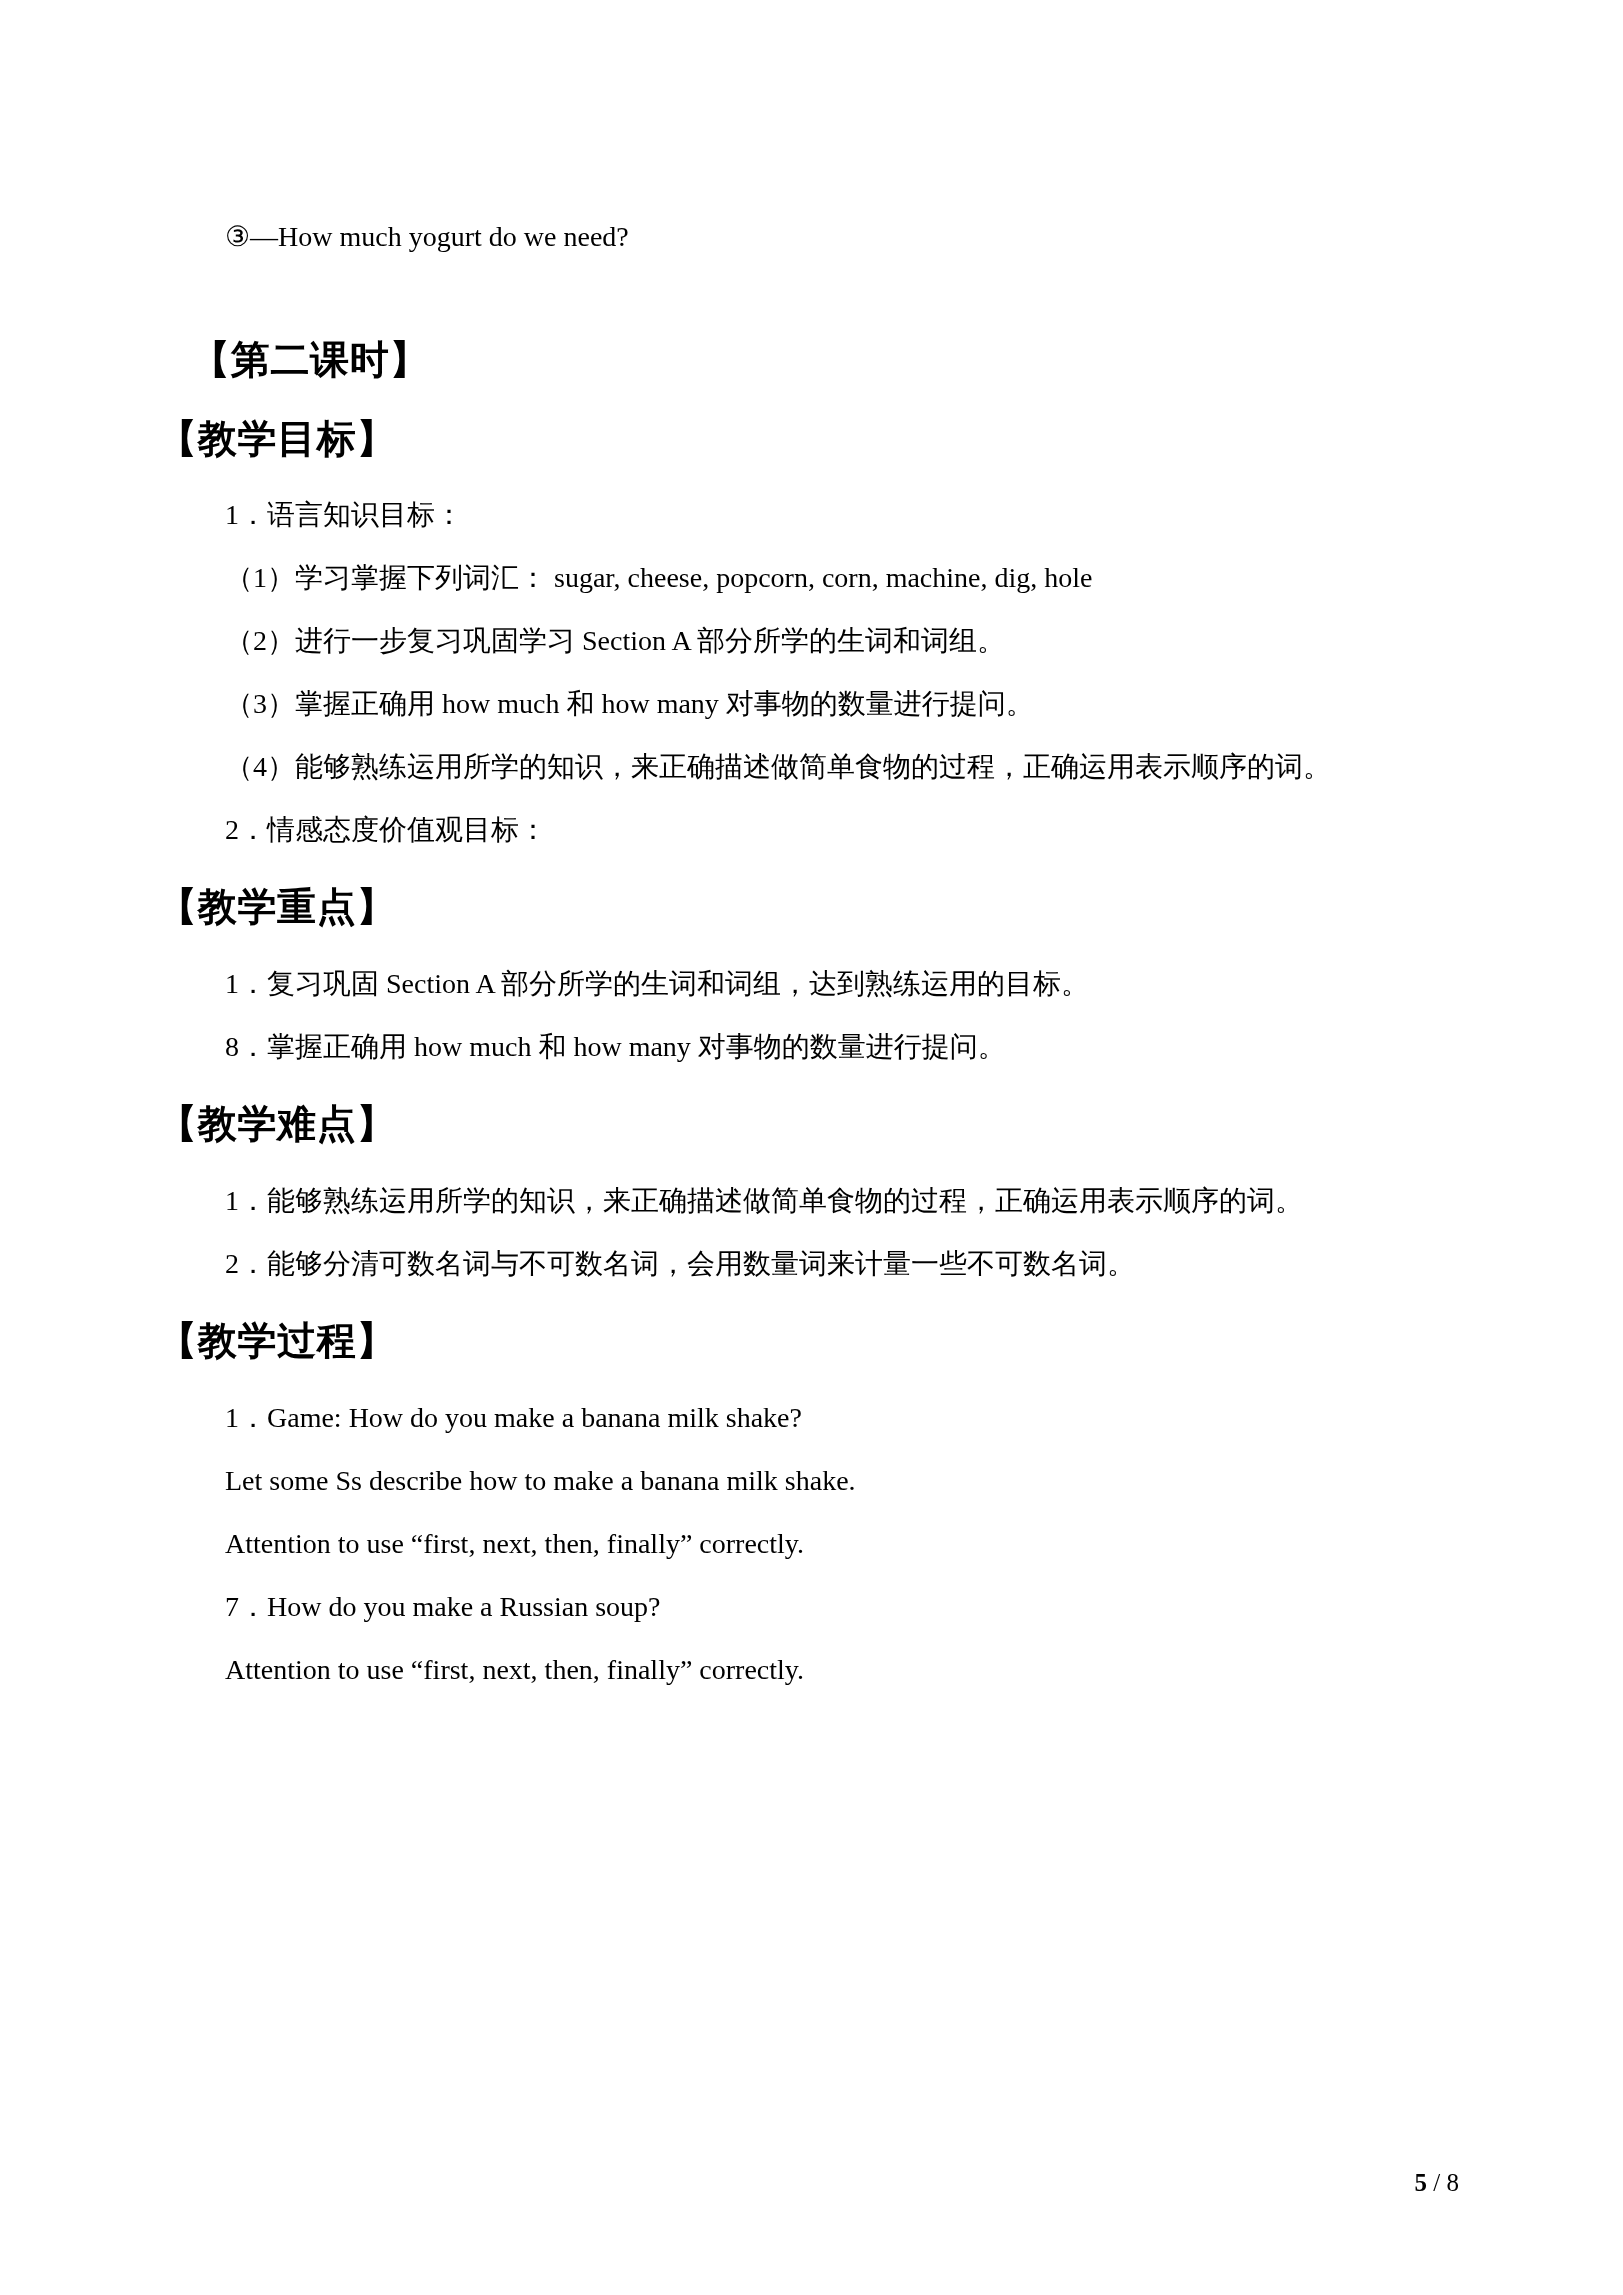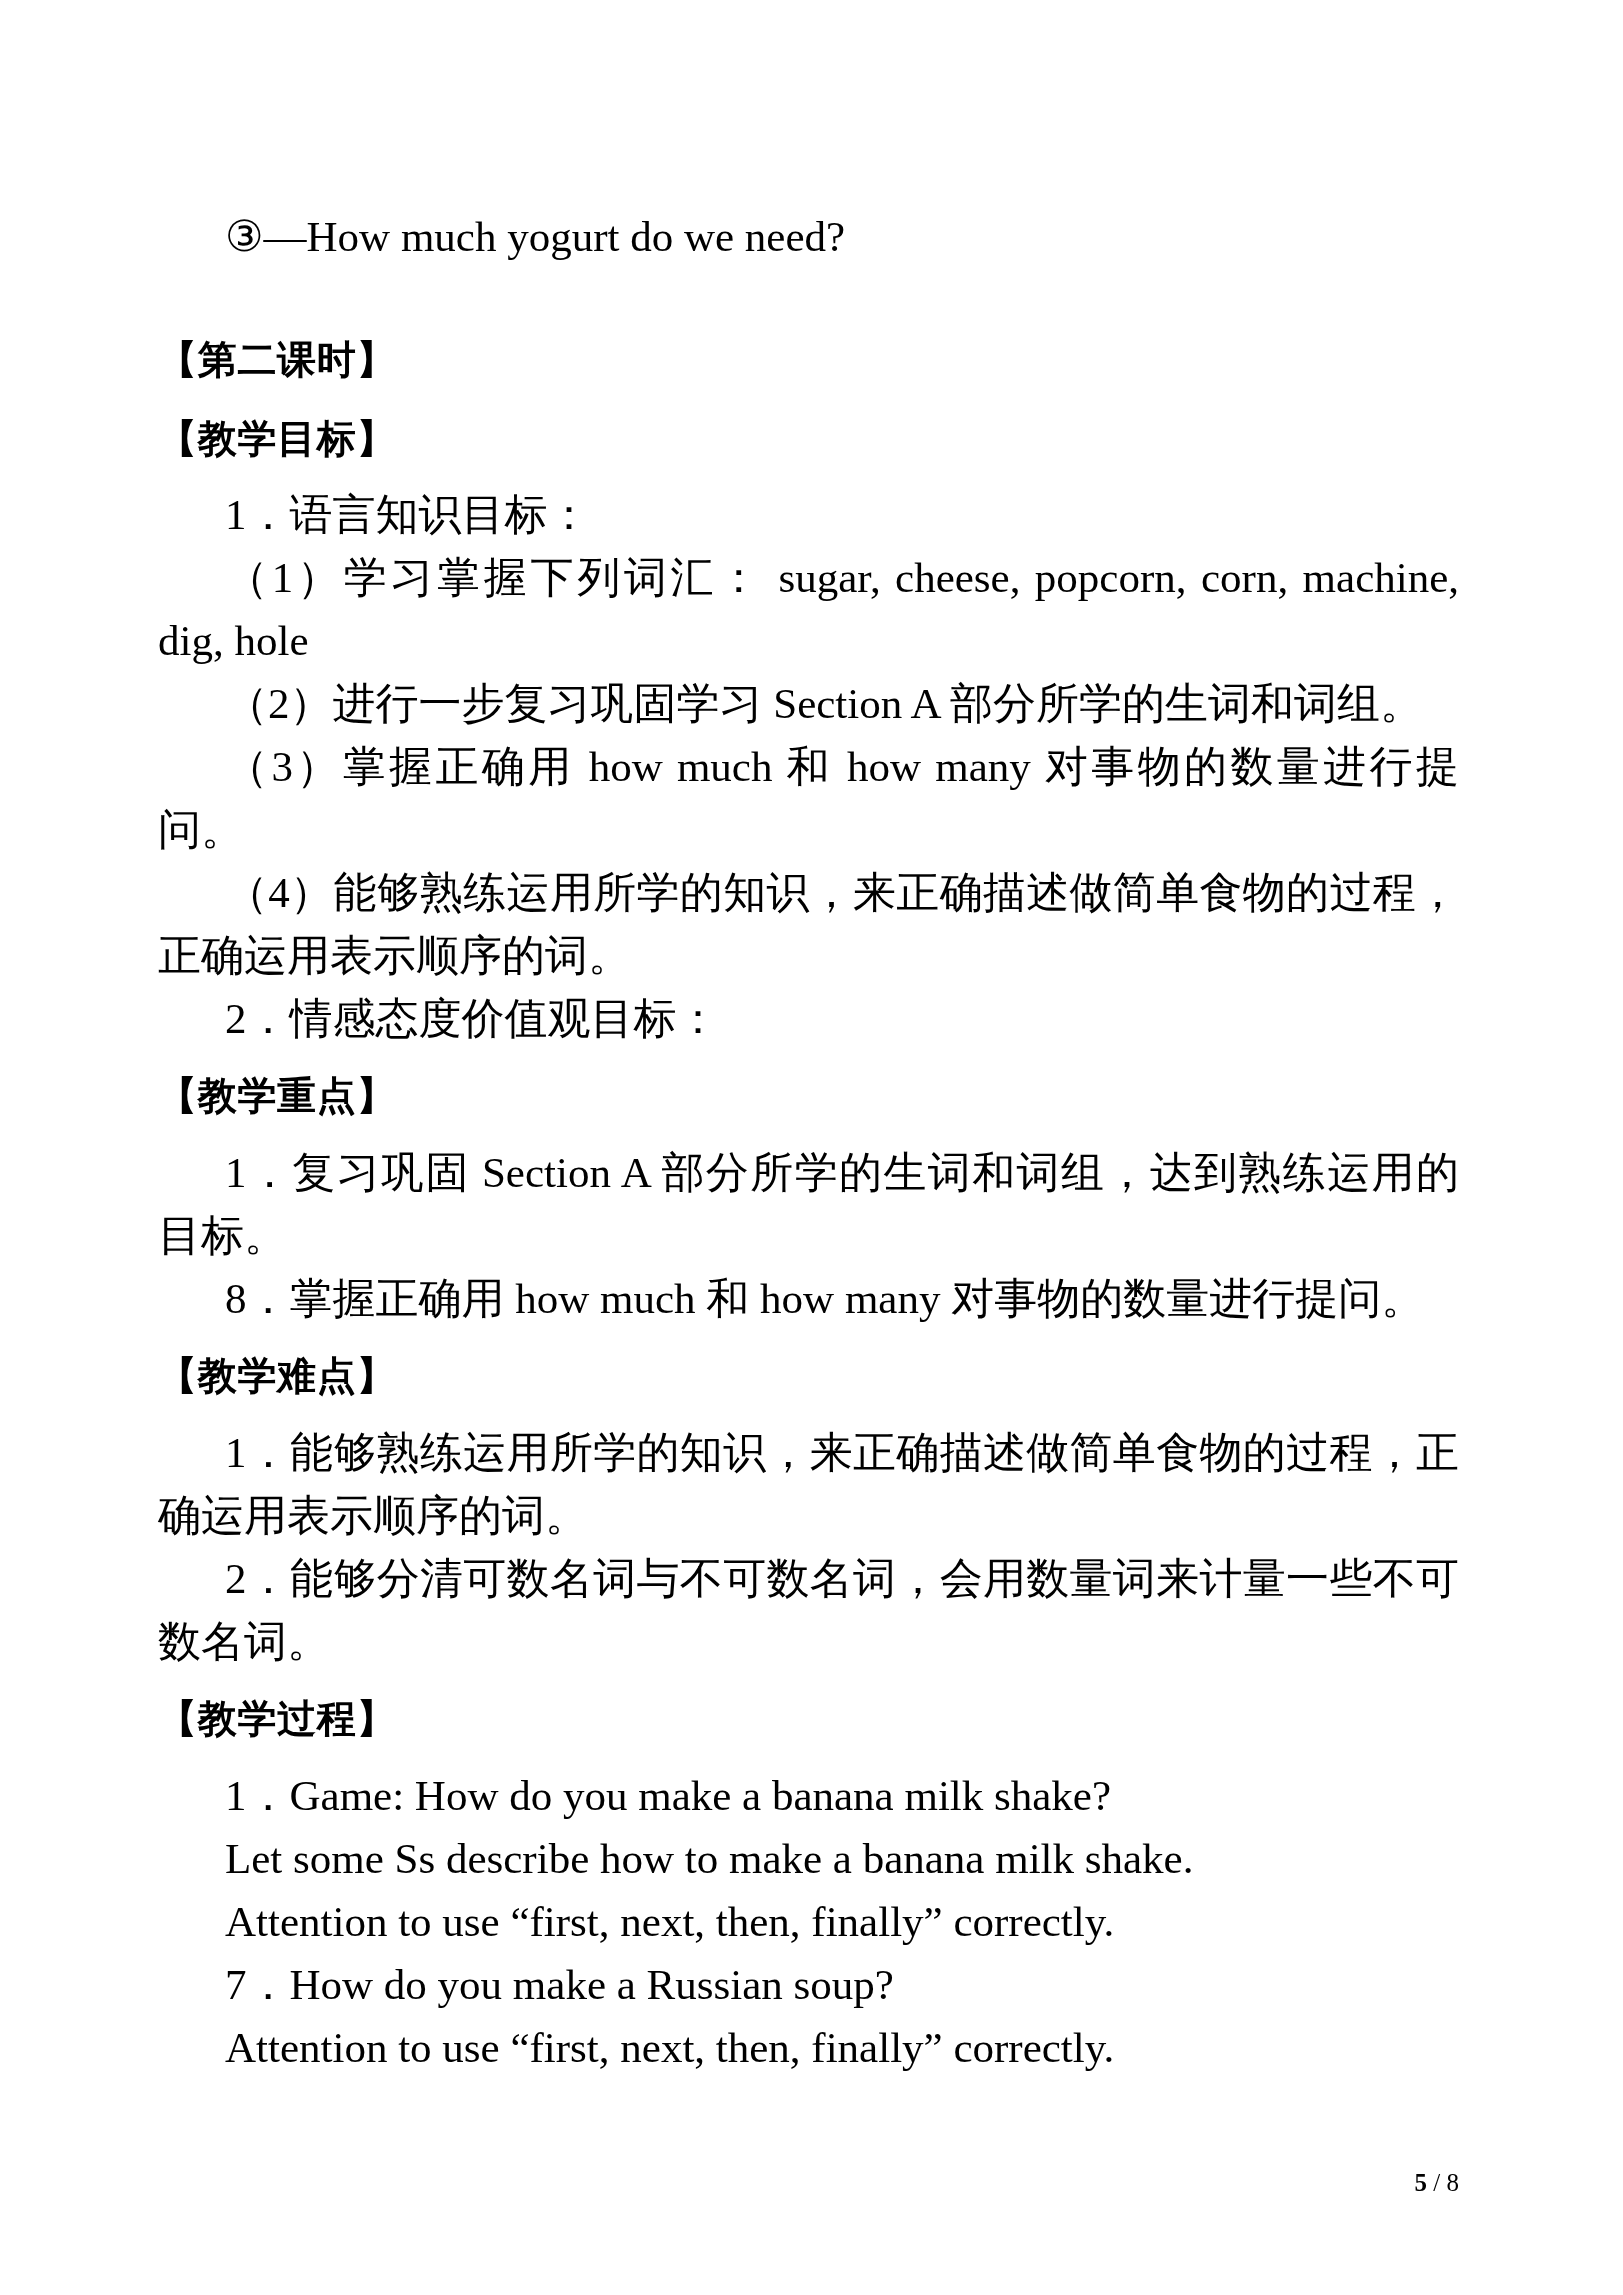--- a/index.html
+++ b/index.html
@@ -16,39 +16,40 @@
     font-family: "Liberation Serif", "DejaVu Serif", serif;
     overflow: hidden;
   }
   .content {
     position: absolute;
     left: 158px;
     right: 164px;
     top: 205px;
   }
   p.body {
-    font-size: 43px;
+    font-size: 28px;
     line-height: 63px;
     margin: 0;
     text-align: justify;
     text-justify: inter-character;
   }
   p.indent {
     text-indent: 67px;
   }
   h2.heading {
     font-size: 39px;
     line-height: 65px;
     margin: 13.6px 0 12.3px 0;
     font-weight: bold;
     font-family: "Liberation Sans", "DejaVu Sans", sans-serif;
     letter-spacing: 0.7px;
   }
   h2.lesson-heading {
     margin-top: 59px;
+    margin-left: 33px;
   }
   p.step-title {
     font-size: 33px;
     line-height: 63px;
     margin: 15px 0 0 0;
     font-weight: bold;
     text-indent: 6.8px;
   }
   .footer {
     position: absolute;

